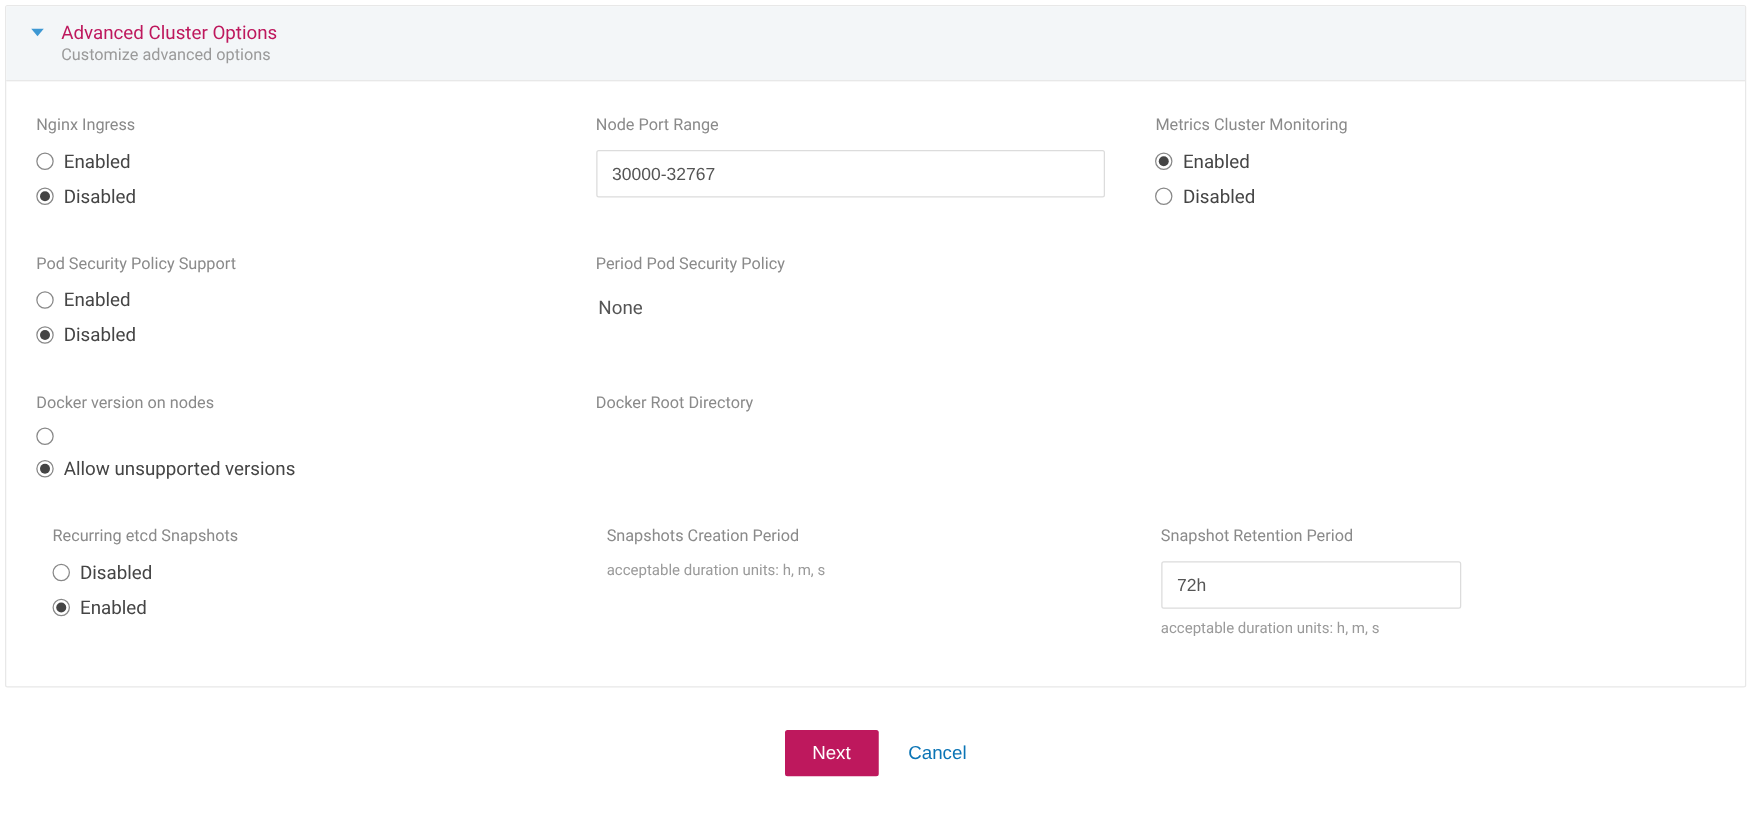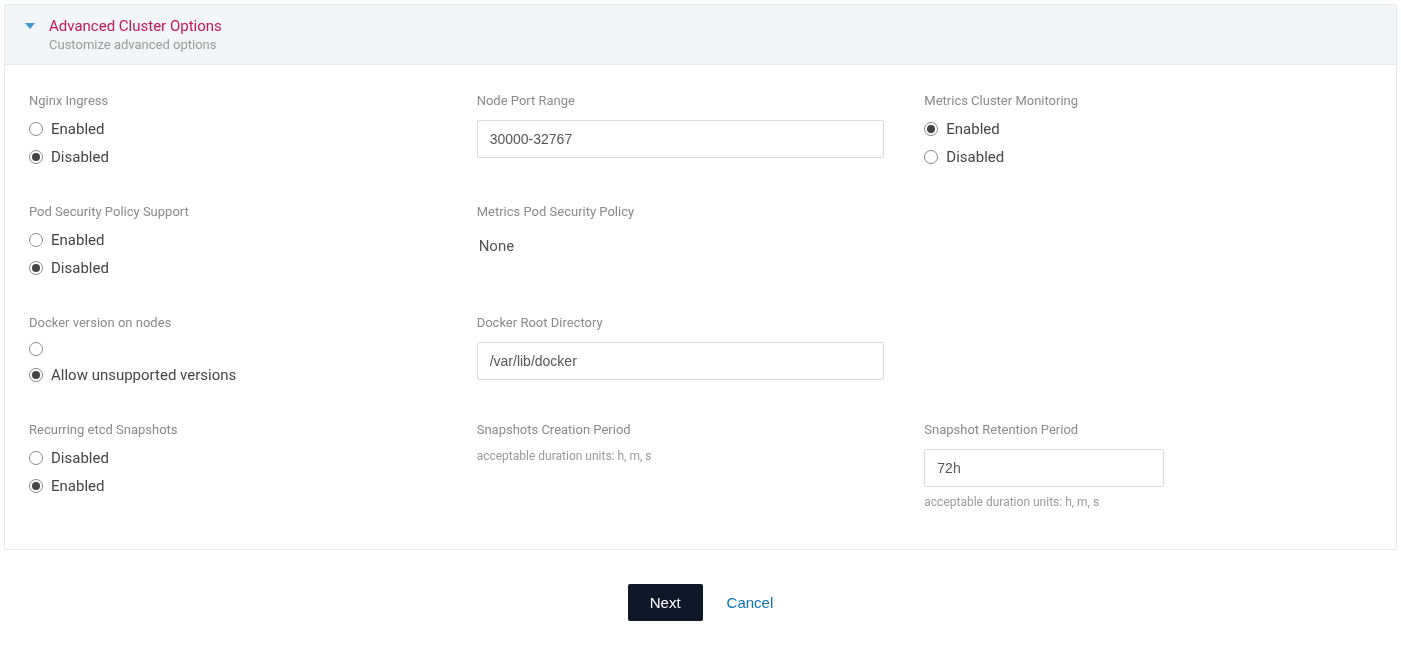--- a/index.html
+++ b/index.html
@@ -48,20 +48,21 @@
     }
     .panel-body {
       padding: 28px 24px 40px 24px;
     }
     .row {
       display: flex;
       margin-bottom: 38px;
     }
     .row:last-child {
       margin-bottom: 0;
+      margin-left: 13px;
     }
     .col {
       flex: 0 0 33.333%;
       padding-right: 40px;
     }
     .field-label {
       font-size: 13px;
       color: #8a8a8a;
       margin-bottom: 12px;
       display: block;
@@ -123,21 +124,21 @@
       padding: 6px 2px;
     }
     .footer {
       display: flex;
       justify-content: center;
       align-items: center;
       gap: 24px;
       padding: 30px 0 10px 0;
     }
     .btn-primary {
-      background: #0f172a;
+      background: #be185d;
       color: #fff;
       border: none;
       padding: 10px 22px;
       font-size: 15px;
       cursor: pointer;
       border-radius: 2px;
     }
     .btn-link {
       background: none;
       border: none;
@@ -202,21 +203,21 @@
             <span>Enabled</span>
           </label>
           <label class="radio-item">
             <span class="radio checked"></span>
             <span>Disabled</span>
           </label>
         </div>
       </div>
 
       <div class="col">
-        <span class="field-label">Metrics Pod Security Policy</span>
+        <span class="field-label">Period Pod Security Policy</span>
         <div class="static-value">None</div>
       </div>
 
       <div class="col"></div>
     </div>
 
     <div class="row">
       <div class="col">
         <span class="field-label">Docker version on nodes</span>
         <div class="radio-group">
@@ -225,21 +226,20 @@
           </label>
           <label class="radio-item">
             <span class="radio checked"></span>
             <span>Allow unsupported versions</span>
           </label>
         </div>
       </div>
 
       <div class="col">
         <span class="field-label">Docker Root Directory</span>
-        <input class="text-input" type="text" value="/var/lib/docker" style="">
       </div>
 
       <div class="col"></div>
     </div>
 
     <div class="row">
       <div class="col">
         <span class="field-label">Recurring etcd Snapshots</span>
         <div class="radio-group">
           <label class="radio-item">

